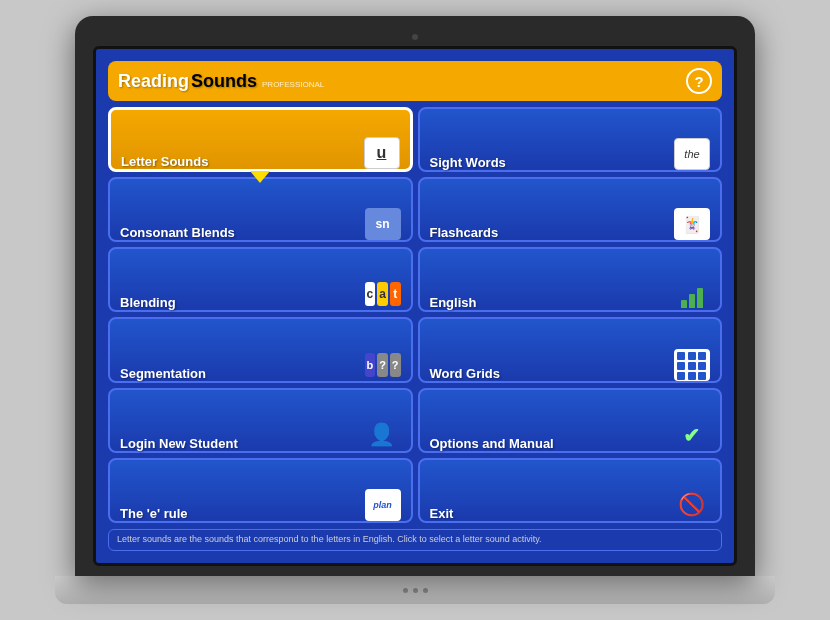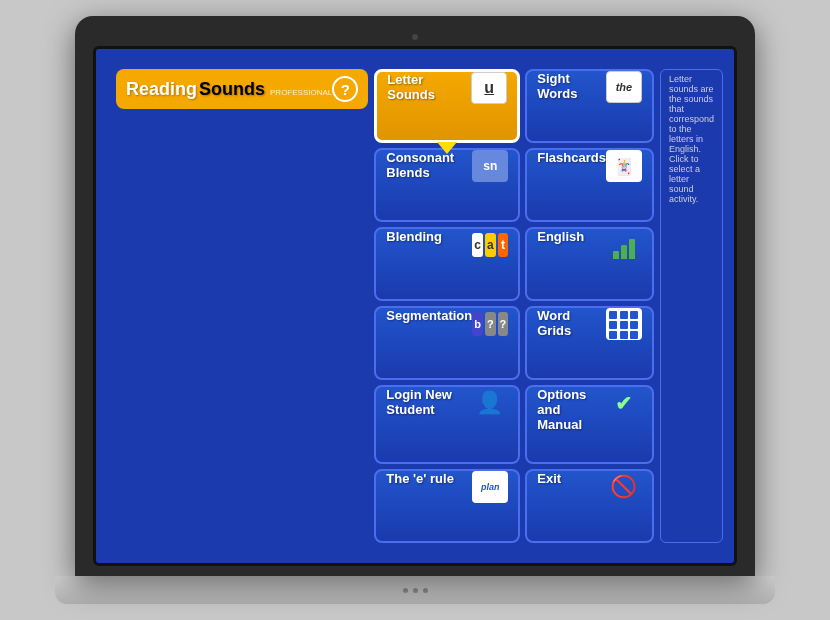--- a/index.html
+++ b/index.html
@@ -57,22 +57,22 @@
       border-radius: 50%;
       background: #888;
     }
 
     
     .app {
       width: 100%;
       height: 100%;
       background: #1a3aad;
       display: flex;
-      flex-direction: row;
-      padding: 20px;
+      flex-direction: column;
+      padding: 12px;
       gap: 6px;
     }
 
     
     .app-header {
       display: flex;
       align-items: center;
       justify-content: space-between;
       background: #f5a800;
       border-radius: 8px;
@@ -144,21 +144,21 @@
       grid-template-columns: 1fr 1fr;
       gap: 5px;
       flex: 1;
     }
 
     .menu-btn {
       background: linear-gradient(to bottom, #2255cc, #1a3aad);
       border: 2px solid #4a6eee;
       border-radius: 8px;
       display: flex;
-      align-items: flex-start;
+      align-items: flex-end;
       justify-content: space-between;
       padding: 0 10px;
       cursor: pointer;
       position: relative;
       min-height: 44px;
     }
 
     .menu-btn.active {
       background: linear-gradient(to bottom, #f5a800, #e09500);
       border: 3px solid #fff;
@@ -267,21 +267,21 @@
       color: #2255cc;
       font-size: 9px;
       font-style: italic;
       padding: 2px 4px;
     }
 
     .icon-the {
       background: #fff;
       color: #333;
       font-size: 11px;
-      font-weight: bold;
+      font-weight: normal;
       font-style: italic;
       border: 1px solid #ccc;
     }
 
     .icon-flash {
       background: #fff;
       display: flex;
       align-items: center;
       justify-content: center;
       font-size: 16px;

